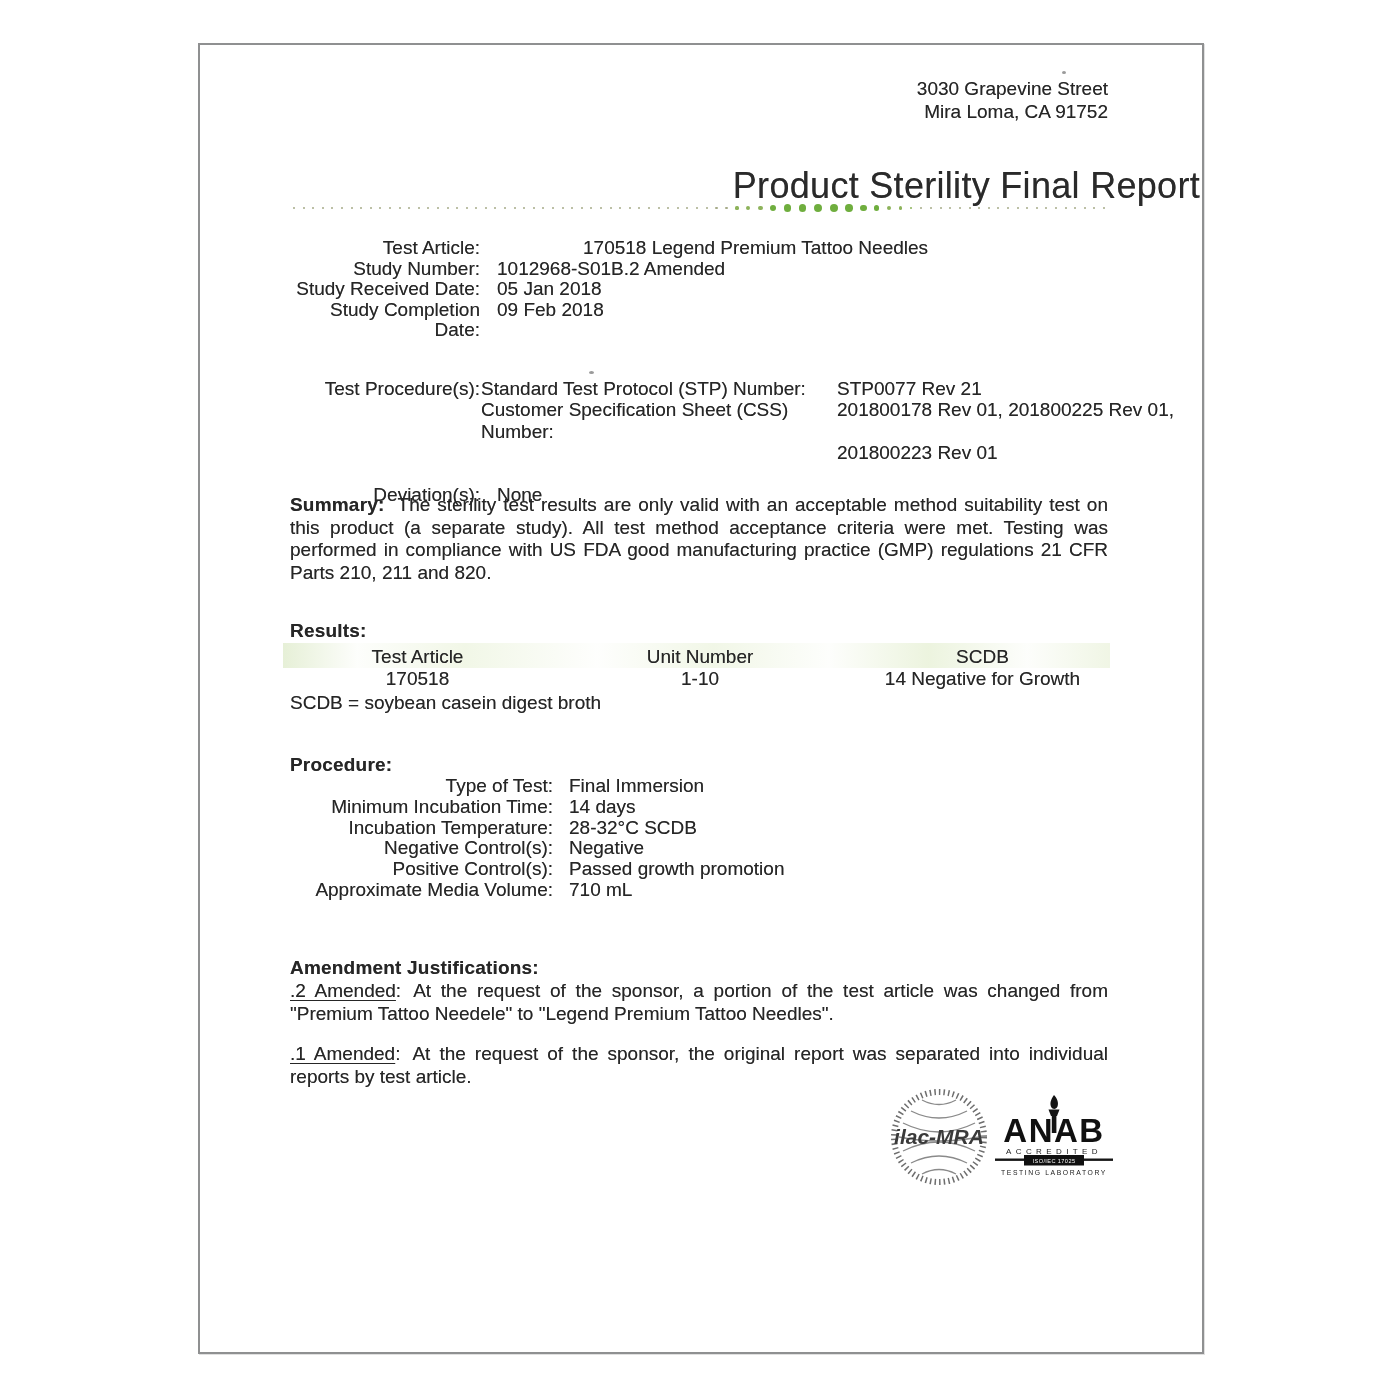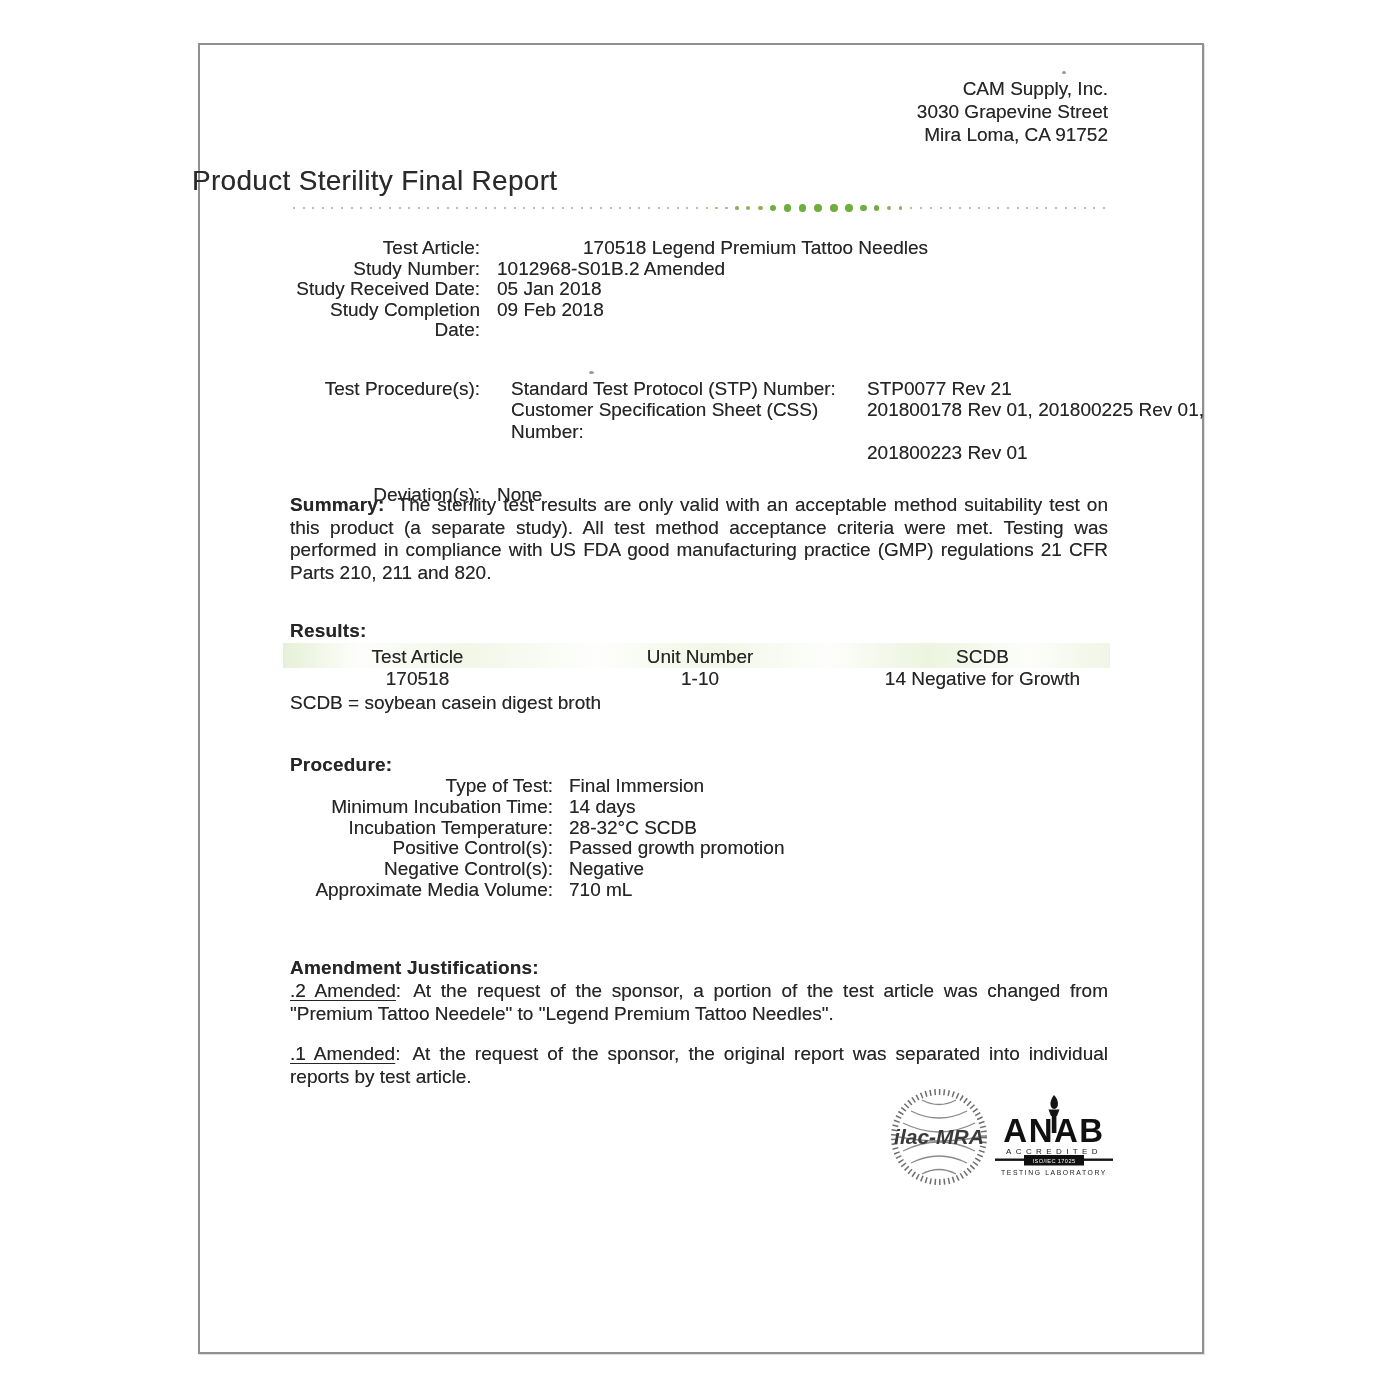--- a/index.html
+++ b/index.html
@@ -16,40 +16,40 @@
     border:2px solid #8f9091;
     box-shadow:1px 1px 0 rgba(0,0,0,.12);
   }
   .soft { text-shadow:0 0 .6px rgba(40,40,40,.55); }
 
   .addr {
     position:absolute; top:77px; left:690px; width:418px;
     text-align:right; font-size:19px; line-height:23px;
   }
   .title {
-    position:absolute; top:165px; left:192px; width:1000px;
-    text-align:left; font-size:28px; letter-spacing:.3px; color:#2a2a2a;
+    position:absolute; top:165px; left:200px; width:1000px;
+    text-align:right; font-size:36px; letter-spacing:.3px; color:#2a2a2a;
   }
   .rule {
     position:absolute; top:202px; left:293px; width:812px; height:12px;
     display:flex; justify-content:space-between; align-items:center;
   }
   .rule span { flex:0 0 auto; border-radius:50%; }
 
   .kvblock { position:absolute; font-size:19px; }
   .krow { display:flex; line-height:20.5px; }
   .lbl  { width:195px; text-align:right; flex:0 0 auto; }
   .val  { margin-left:17px; white-space:nowrap; }
   .val.indent { margin-left:103px; }
 
   .info { top:238px; left:285px; }
 
   .tp { top:378px; left:285px; }
   .tp .krow { line-height:21.3px; }
-  .mid { margin-left:31px; width:356px; flex:0 0 auto; }
+  .mid { margin-left:1px; width:356px; flex:0 0 auto; }
   .tpv { white-space:nowrap; }
   .dev { margin-top:21px; }
 
   .para {
     position:absolute; left:290px; width:818px;
     font-size:19px; line-height:22.7px; text-align:justify;
   }
   .summary { top:494px; }
   .para b { margin-right:13px; letter-spacing:.2px; }
 
@@ -94,21 +94,20 @@
 </head>
 <body>
 
 <div class="page">
 
   <div class="frame"></div>
   <div class="speck speck1"></div>
   <div class="speck speck2"></div>
 
   <div class="addr soft">
-    <div>CAM Supply, Inc.</div>
     <div>3030 Grapevine Street</div>
     <div>Mira Loma, CA 91752</div>
   </div>
 
   <div class="title soft">Product Sterility Final Report</div>
 
   <div class="rule">
       <span style="height: 2px; width: 2px; background: rgb(166, 171, 137);"></span>
       <span style="height: 2px; width: 2px; background: rgb(166, 171, 137);"></span>
       <span style="height: 2px; width: 2px; background: rgb(166, 171, 137);"></span>
@@ -260,26 +259,26 @@
     </div>
     <div class="krow">
       <div class="plbl">Minimum Incubation Time:</div>
       <div class="pval">14 days</div>
     </div>
     <div class="krow">
       <div class="plbl">Incubation Temperature:</div>
       <div class="pval">28-32°C SCDB</div>
     </div>
     <div class="krow">
+      <div class="plbl">Negative Control(s):</div>
+      <div class="pval">Negative</div>
+    </div>
+    <div class="krow">
       <div class="plbl">Positive Control(s):</div>
       <div class="pval">Passed growth promotion</div>
-    </div>
-    <div class="krow">
-      <div class="plbl">Negative Control(s):</div>
-      <div class="pval">Negative</div>
     </div>
     <div class="krow">
       <div class="plbl">Approximate Media Volume:</div>
       <div class="pval">710 mL</div>
     </div>
   </div>
 
   <div class="sect-h amend-h soft">Amendment Justifications:</div>
   <p class="para am1 soft">
     <span class="u">.2 Amended</span><span>:</span><span class="amtext">At the request of the sponsor, a portion of the test article was changed from "Premium Tattoo Needele" to "Legend Premium Tattoo Needles".</span>

